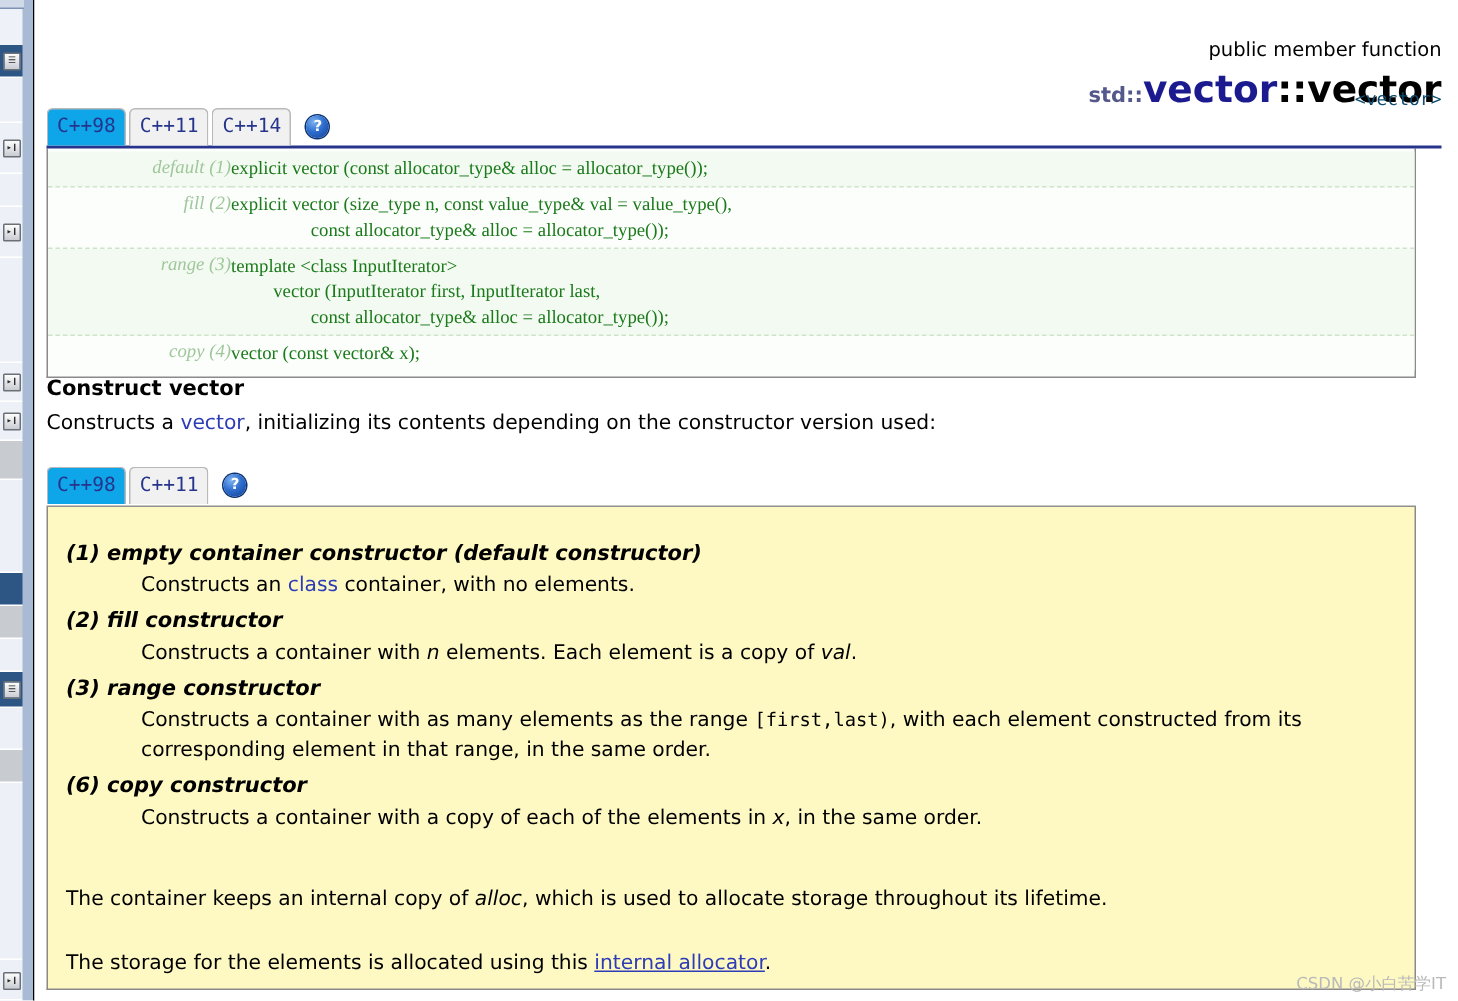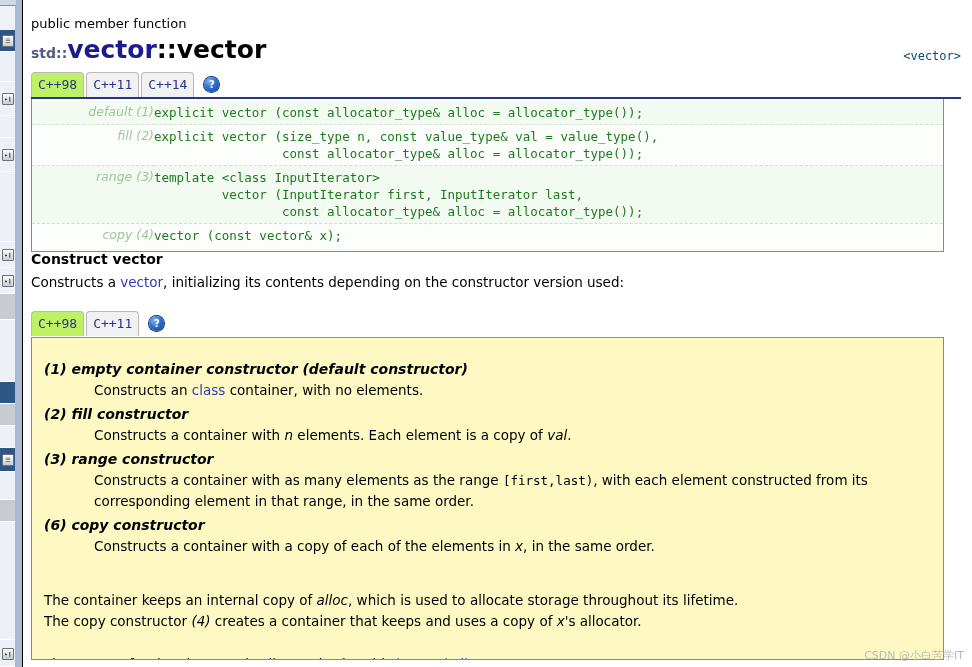--- a/index.html
+++ b/index.html
@@ -93,22 +93,23 @@
     top: 0;
     width: 949px;
     height: 667px;
     background: #ffffff;
     overflow: hidden;
   }
 
   #header {
     position: absolute;
     left: 8px;
-    top: 16px;
+    top: 26px;
     width: 930px;
+    text-align: right;
   }
   #kind-line {
     font-family: "DejaVu Sans", sans-serif;
     font-size: 13px;
     color: #000;
     line-height: 16px;
   }
   #title-row {
     position: relative;
     margin-top: 4px;
@@ -167,21 +168,21 @@
     color: #26348c;
     background: #f1f1f1;
     border: 1px solid #b9b9b9;
     border-bottom: none;
     box-sizing: border-box;
     border-radius: 4px 4px 0 0;
     cursor: pointer;
     white-space: nowrap;
   }
   .tab.active {
-    background: #bef264;
+    background: #0ea5e9;
     border-color: #b9b9b9;
     color: #26348c;
   }
   .help-icon {
     float: left;
     margin: 5px 0 0 8px;
     width: 15px;
     height: 15px;
     border-radius: 50%;
     background: radial-gradient(circle at 35% 28%, #7fb4f0 0%, #2f6fd0 45%, #103e92 100%);
@@ -216,20 +217,21 @@
     width: 100%;
     font-family: "DejaVu Sans Mono", monospace;
     font-size: 12.5px;
   }
   table.proto tr { background: #f3faf1; }
   table.proto tr.alt { background: #fbfefb; }
   table.proto td {
     vertical-align: top;
     padding: 3px 0;
     border-bottom: 1px dashed #cfe3cb;
+    font-family: Liberation Serif, serif;
   }
   table.proto tr:last-child td { border-bottom: none; }
   td.proto-label {
     width: 122px;
     text-align: right;
     padding-right: 10px;
     font-family: "DejaVu Sans", sans-serif;
     font-style: italic;
     font-size: 12.5px;
     color: #9fc79b;
@@ -422,21 +424,20 @@
         <div class="ctor-title">(2) fill constructor</div>
         <div class="ctor-body"><span>Constructs a container with </span><i>n</i><span> elements. Each element is a copy of </span><i>val</i><span>.</span></div>
         <div class="ctor-title">(3) range constructor</div>
         <div class="ctor-body"><span>Constructs a container with as many elements as the range </span><span class="mono">[first,last)</span><span>, with each element constructed from its corresponding element in that range, in the same order.</span></div>
         <div class="ctor-title">(6) copy constructor</div>
         <div class="ctor-body"><span>Constructs a container with a copy of each of the elements in </span><i>x</i><span>, in the same order.</span></div>
       </div>
 
     <div id="tail-block">
       <div class="tail-p"><span>The container keeps an internal copy of </span><i>alloc</i><span>, which is used to allocate storage throughout its lifetime.</span></div>
-      <div class="tail-p"><span>The copy constructor </span><i>(4)</i><span> creates a container that keeps and uses a copy of </span><i>x</i><span>'s allocator.</span></div>
     </div>
 
     <div id="tail-last">
       <div class="tail-p"><span>The storage for the elements is allocated using this </span><a class="lnk u" href="#">internal allocator</a><span>.</span></div>
     </div>
   </div>
 
   <div id="watermark">CSDN @小白苦学IT</div>
 </div>
 

